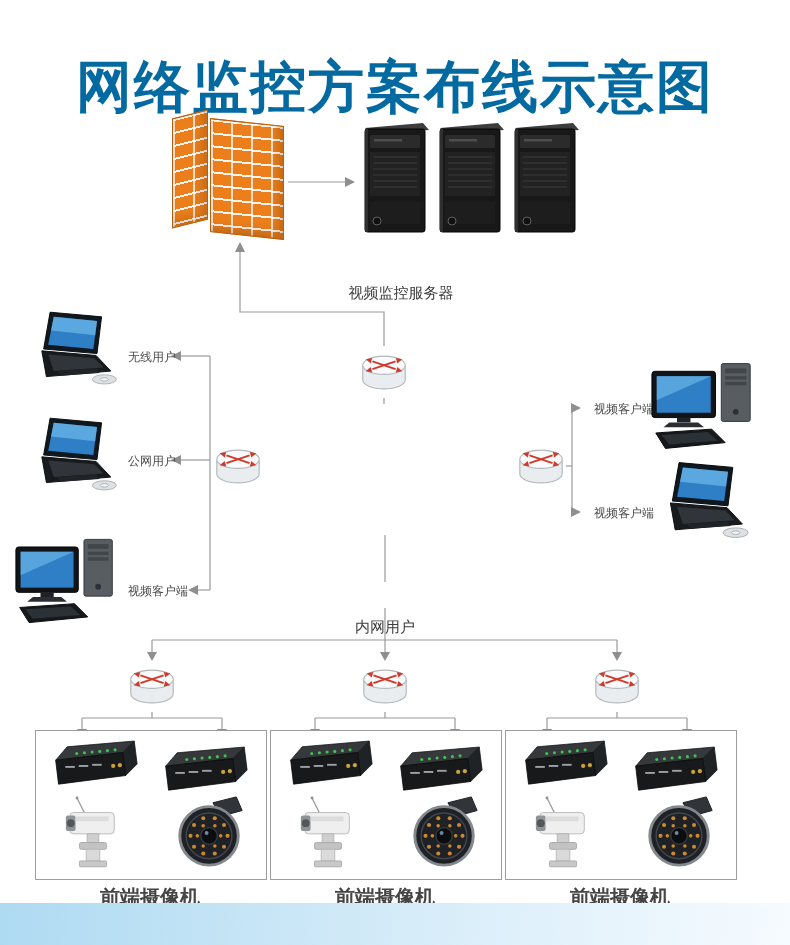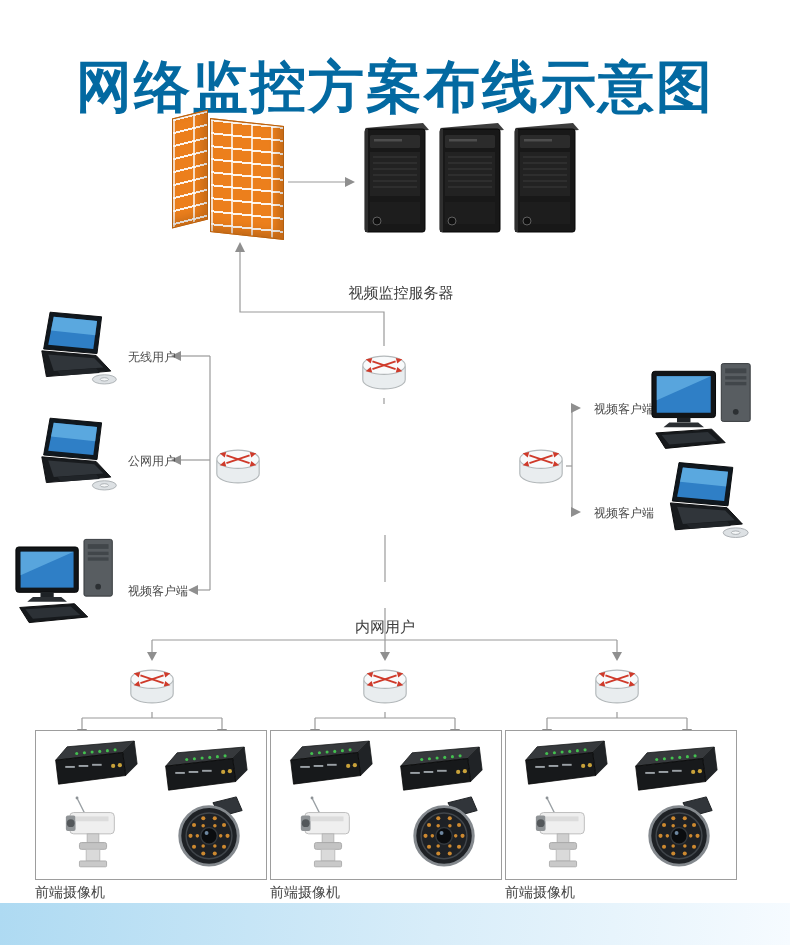--- a/index.html
+++ b/index.html
@@ -28,21 +28,21 @@
   .fw-left{left:2px;top:4px;width:34px;height:108px;transform:skewY(-14deg);}
   .fw-right{left:40px;top:12px;width:72px;height:112px;transform:skewY(6deg);}
   
   .internet{
     position:absolute;left:259px;top:404px;width:255px;height:131px;background:#57c0f1;
     display:flex;align-items:center;justify-content:center;
     font-size:40px;color:#ffffff;letter-spacing:1px;
   }
   
   .cam-box{position:absolute;width:230px;height:148px;border:1px solid #9d9d9d;background:#fff;}
-  .cam-lbl{position:absolute;top:884px;width:230px;text-align:left;font-size:14px;color:#454545;}
+  .cam-lbl{position:absolute;top:884px;width:230px;text-align:center;font-size:20px;color:#454545;font-weight:bold;}
   .bottom-bar{
     position:absolute;left:0;top:903px;width:790px;height:42px;
     background:linear-gradient(95deg,#aedaf2 0%,#d8edf9 55%,#f6fbff 100%);
   }
 </style>
 </head>
 <body>
 
 <div class="canvas">
 

